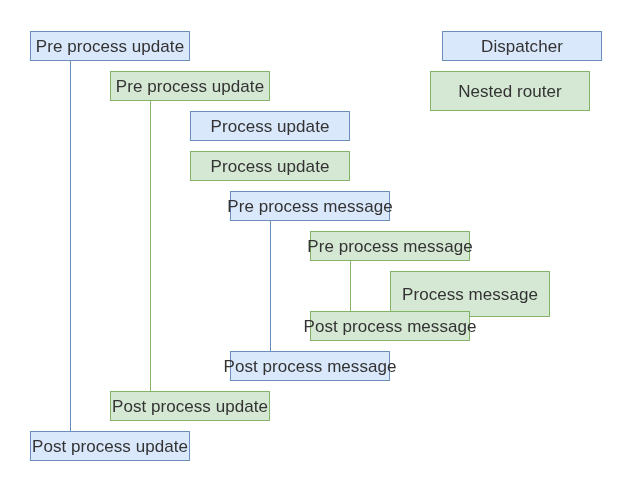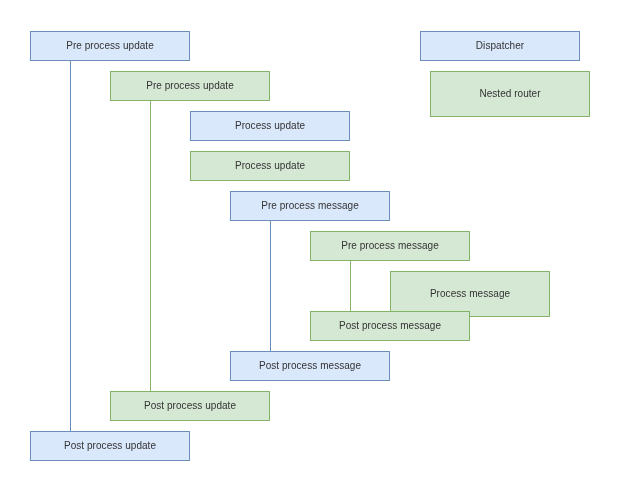--- a/index.html
+++ b/index.html
@@ -16,21 +16,21 @@
     height: 491px;
     background: #ffffff;
     overflow: hidden;
   }
   .node-box {
     position: absolute;
     box-sizing: border-box;
     display: flex;
     align-items: center;
     justify-content: center;
-    font-size: 10px;
+    font-size: 17px;
     line-height: 1;
     color: #333333;
     letter-spacing: 0.05px;
     white-space: nowrap;
     border-width: 1px;
     border-style: solid;
     z-index: 2;
   }
   .node-box.kind-dispatcher {
     background: #dae8fc;
@@ -72,16 +72,16 @@
       <div class="node-box kind-router" style="left: 190px; top: 151px; width: 160px; height: 30px;">Process update</div>
       <div class="node-box kind-dispatcher" style="left: 230px; top: 191px; width: 160px; height: 30px;">Pre process message</div>
       <div class="node-box kind-router" style="left: 310px; top: 231px; width: 160px; height: 30px;">Pre process message</div>
       <div class="node-box kind-router" style="left: 390px; top: 271px; width: 160px; height: 46px;">Process message</div>
       <div class="node-box kind-router" style="left: 310px; top: 311px; width: 160px; height: 30px;">Post process message</div>
       <div class="node-box kind-dispatcher" style="left: 230px; top: 351px; width: 160px; height: 30px;">Post process message</div>
       <div class="node-box kind-router" style="left: 110px; top: 391px; width: 160px; height: 30px;">Post process update</div>
       <div class="node-box kind-dispatcher" style="left: 30px; top: 431px; width: 160px; height: 30px;">Post process update</div>
     </div>
   <div id="legend-layer" class="legend-group">
-      <div class="node-box kind-dispatcher" style="left: 420px; top: 31px; width: 160px; height: 30px;">Dispatcher</div>
-      <div class="node-box kind-router" style="left: 430px; top: 71px; width: 160px; height: 46px;">Nested router</div>
+      <div class="node-box kind-dispatcher" style="left: 442px; top: 31px; width: 160px; height: 30px;">Dispatcher</div>
+      <div class="node-box kind-router" style="left: 430px; top: 71px; width: 160px; height: 40px;">Nested router</div>
     </div>
 </div>
 
 </body></html>

